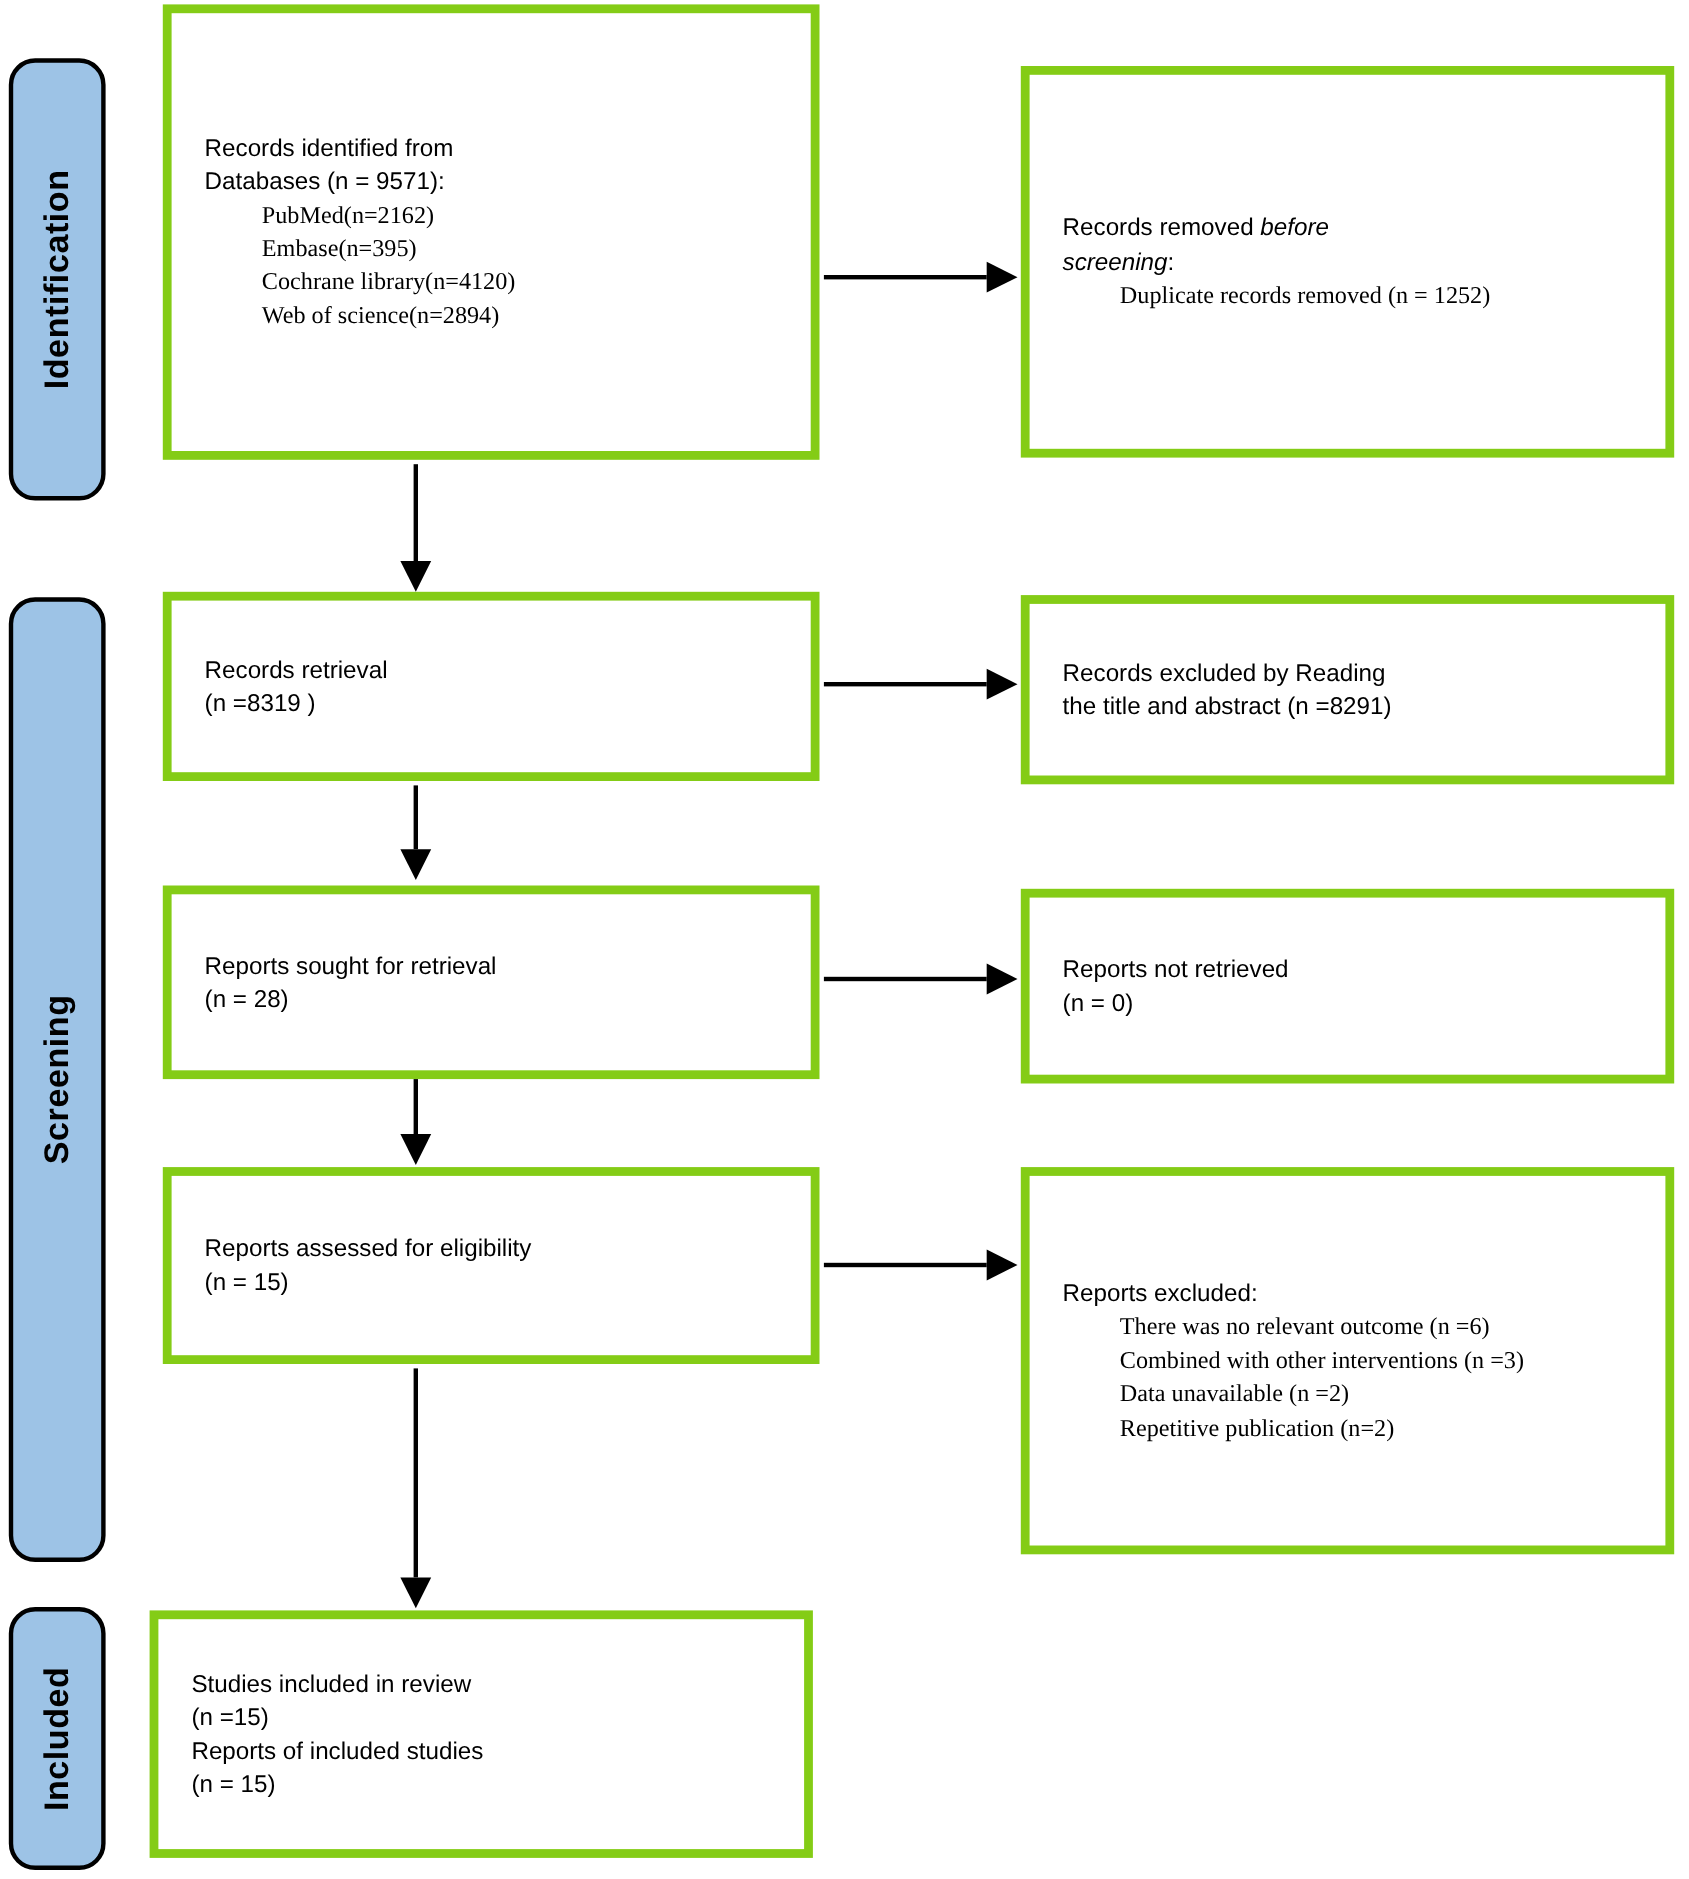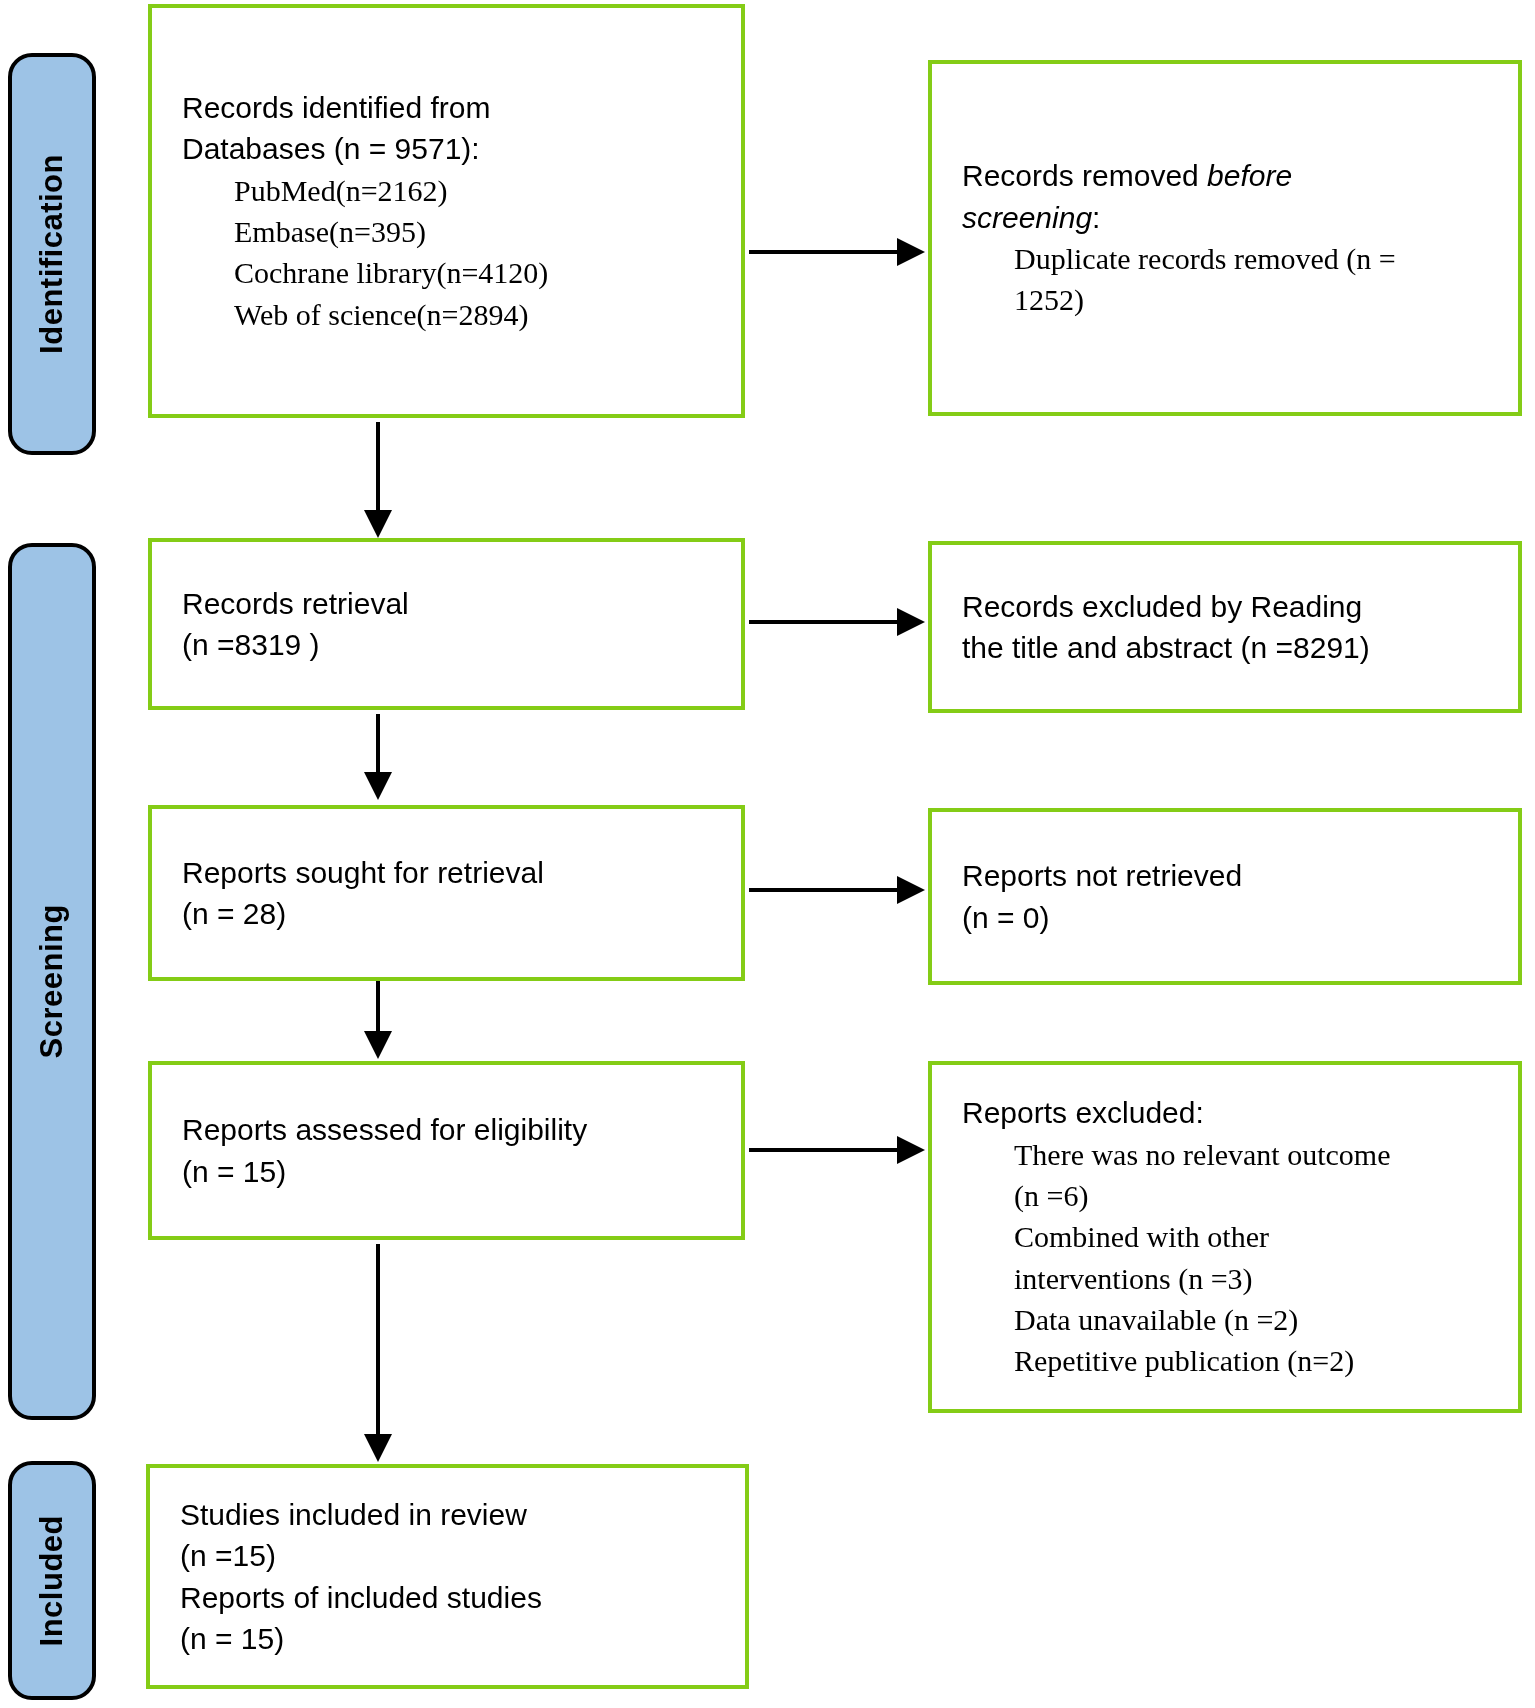--- a/index.html
+++ b/index.html
@@ -16,37 +16,37 @@
   .stage-text {
     writing-mode:vertical-rl; transform:rotate(180deg);
     font-weight:700; font-size:31px; letter-spacing:0.5px; white-space:nowrap;
   }
   #stage-identification { left:8px;  top:53px;   width:88px; height:402px; }
   #stage-screening      { left:8px;  top:543px;  width:88px; height:877px; }
   #stage-included       { left:8px;  top:1461px; width:88px; height:239px; }
 
   
   .box {
-    position:absolute; background:#fff; border:4px solid #84cc16; box-sizing:border-box;
+    position:absolute; background:#fff; border:8px solid #84cc16; box-sizing:border-box;
     display:flex; flex-direction:column; justify-content:center;
-    padding:0 26px 0 30px; font-size:30px; line-height:1.38;
+    padding:0 26px 0 30px; font-size:22px; line-height:1.38;
   }
   .line   { white-space:normal; }
   .indent { padding-left:52px;font-family:Liberation Serif, serif; }
   .wrapcap{ max-width:400px; }
 
   #box-records-identified   { left:148px; top:4px;    width:597px; height:414px; }
   #box-records-removed      { left:928px; top:60px;   width:594px; height:356px; }
   #box-records-screened     { left:148px; top:538px;  width:597px; height:172px; }
   #box-records-excluded     { left:928px; top:541px;  width:594px; height:172px; }
   #box-reports-sought       { left:148px; top:805px;  width:597px; height:176px; }
   #box-reports-not-retrieved{ left:928px; top:808px;  width:594px; height:177px; }
   #box-reports-assessed     { left:148px; top:1061px; width:597px; height:179px; }
   #box-reports-excluded     { left:928px; top:1061px; width:594px; height:352px; }
-  #box-studies-included     { left:146px; top:1464px; width:603px; height:225px; }
+  #box-studies-included     { left:136px; top:1464px; width:603px; height:225px; }
 
   
   .h-arrow { position:absolute; height:4px; background:#000; }
   .h-arrow::after {
     content:""; position:absolute; right:-28px; top:50%; transform:translateY(-50%);
     width:0; height:0;
     border-left:28px solid #000; border-top:14px solid transparent; border-bottom:14px solid transparent;
   }
   .v-arrow { position:absolute; width:4px; background:#000; }
   .v-arrow::after {

